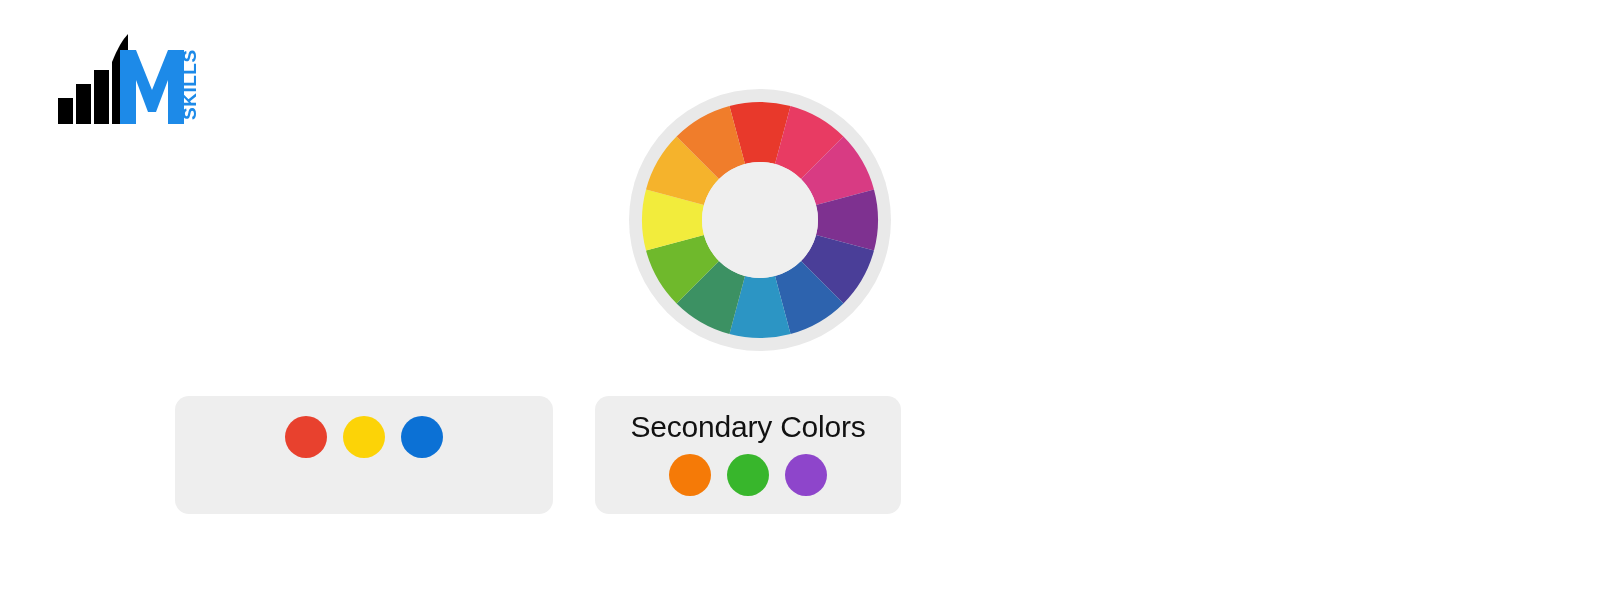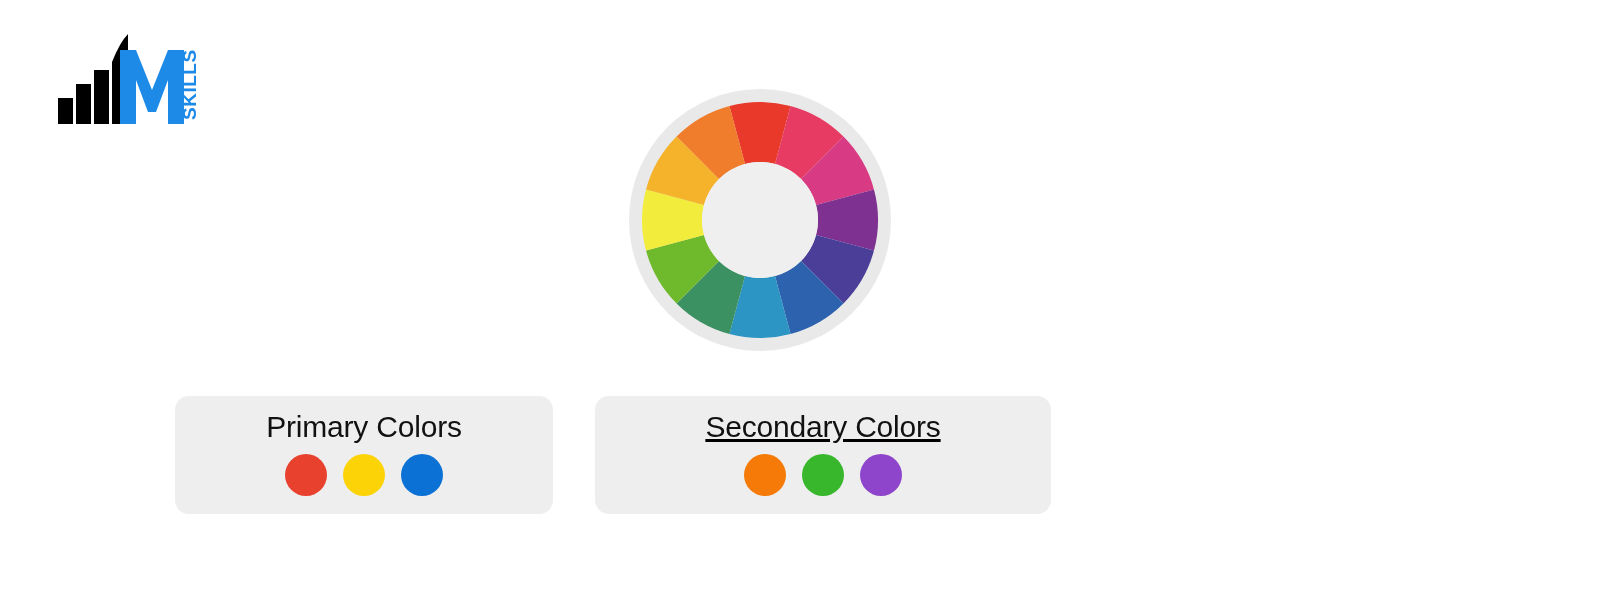--- a/index.html
+++ b/index.html
@@ -80,21 +80,21 @@
     margin: 0 8px;
   }
   .swatch-square {
     width: 38px;
     height: 38px;
     border-radius: 9px;
     margin: 0 4px;
   }
 
   #card-primary   { left: 175px;  top: 0px; width: 378px; height: 118px; }
-  #card-secondary { left: 595px;  top: 0px; width: 456px; height: 118px; text-decoration: underline; }
+  #card-secondary { left: 595px;  top: 0px; width: 306px; height: 118px; }
   #card-neutral   { left: 1015px; top: 0px; width: 378px; height: 118px; }
 </style>
 </head>
 <body>
 
 <div id="logo">
   <svg viewBox="0 0 150 92" width="150" height="92">
 
     <g>
       <rect id="bar1" x="0" y="66" width="15" height="26" fill="#000000"></rect>
@@ -130,21 +130,20 @@
         <path d="M 18.02075249788993 101.4593526779026 A 118 118 0 0 1 48.56139981998737 48.5613998199874 L 90.98780669118023 90.98780669118025 A 58 58 0 0 0 75.97630207523403 116.98849538405382 Z" fill="#F5B32C"></path>
         <path d="M 48.56139981998737 48.5613998199874 A 118 118 0 0 1 101.45935267790256 18.020752497889944 L 116.9884953840538 75.97630207523403 A 58 58 0 0 0 90.98780669118023 90.98780669118025 Z" fill="#F07D2B"></path>
       </g>
     <circle id="wheel-hub" cx="132" cy="132" r="58" fill="#EFEFEF"></circle>
   </svg>
 </div>
 
 <div id="cards">
 
   <div class="card" id="card-primary">
-    <div class="card-title">Primary Colors</div>
     <div class="swatch-row" id="swatches-primary">
         <div class="swatch swatch-circle" title="#E8412E" style="background: rgb(232, 65, 46);"></div>
         <div class="swatch swatch-circle" title="#FCD307" style="background: rgb(252, 211, 7);"></div>
         <div class="swatch swatch-circle" title="#0C71D5" style="background: rgb(12, 113, 213);"></div>
       </div>
   </div>
 
   <div class="card" id="card-secondary">
     <div class="card-title">Secondary Colors</div>
     <div class="swatch-row" id="swatches-secondary">

